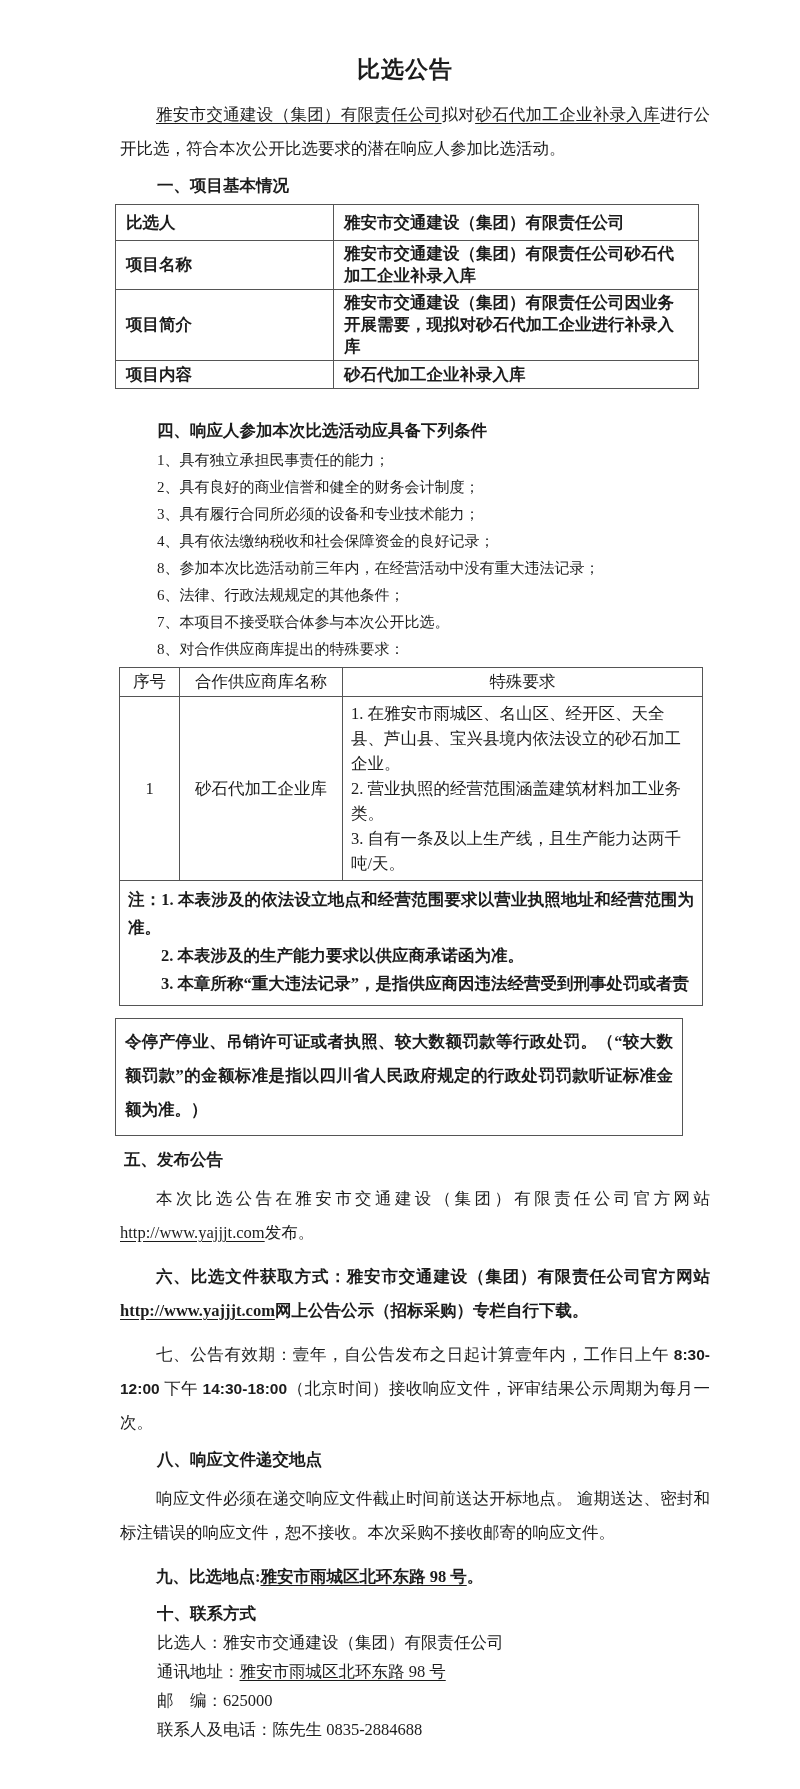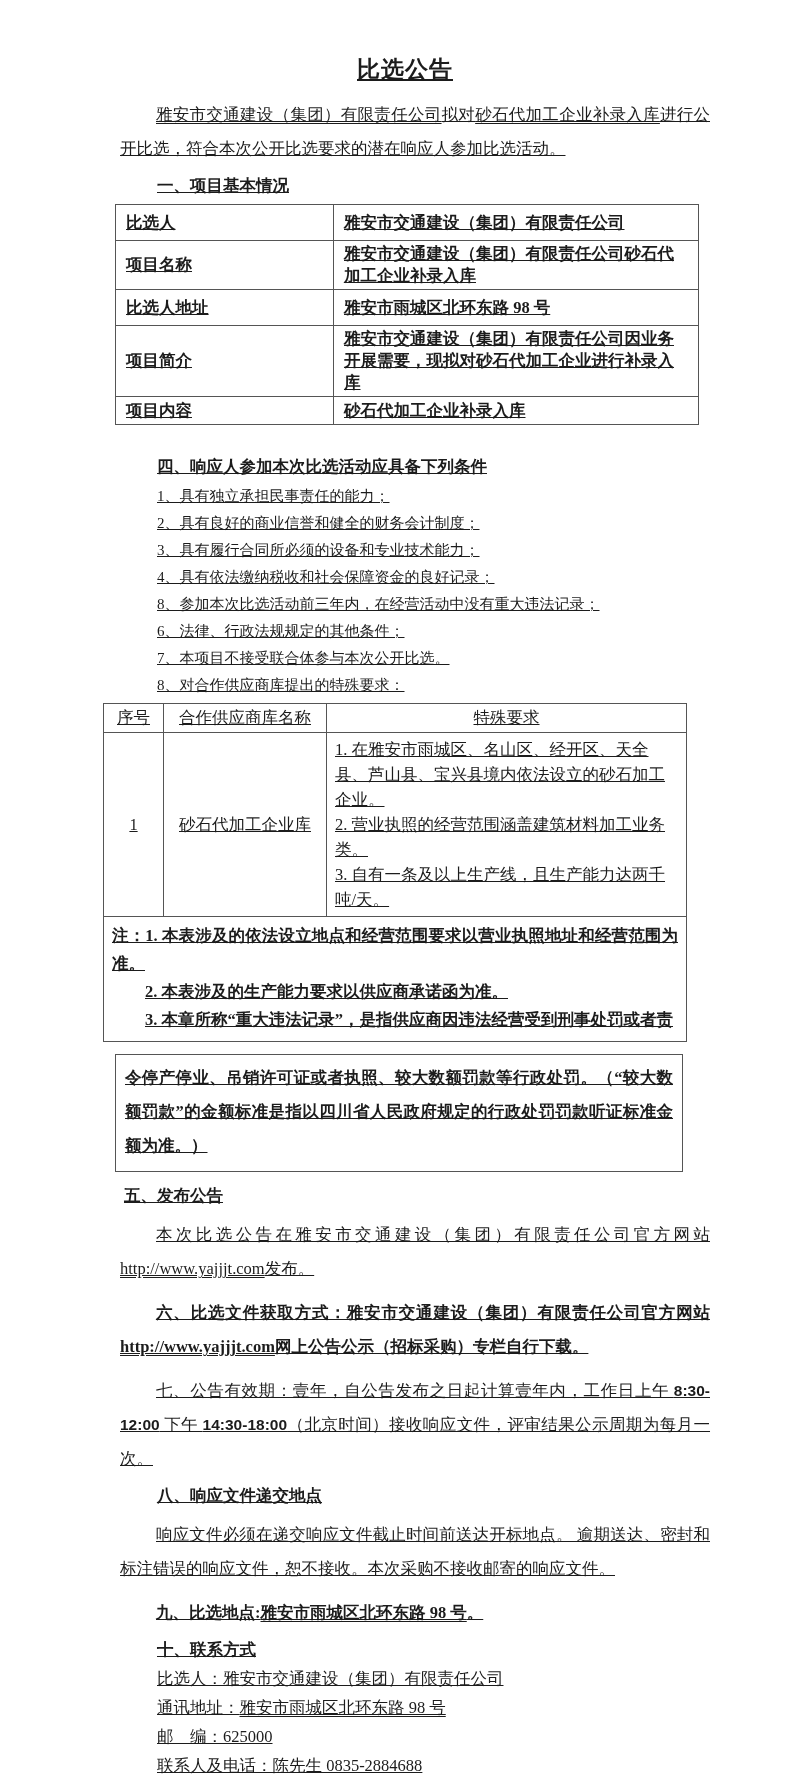--- a/index.html
+++ b/index.html
@@ -4,42 +4,41 @@
 <style>
   * { box-sizing: border-box; }
   html, body { margin: 0; padding: 0; background: #ffffff; }
   .page {
     width: 800px; height: 1789px; overflow: hidden;
     background: #ffffff; color: #1c1c1c;
     font-family: "Liberation Serif", "DejaVu Serif", serif;
     font-size: 16.5px;
     padding: 54px 90px 0 100px;
     position: relative;
-    text-decoration: underline;
   }
   .title { margin: 0; text-align: center; font-size: 23px; line-height: 32px; font-weight: 700; letter-spacing: 1px; }
   .body-p { margin: 10px 0 0 20px; line-height: 34px; text-align: justify; text-indent: 36px; }
   .intro { margin-top: 12px; }
   .sec { margin: 8px 0 0 57px; font-size: 16.5px; line-height: 24px; font-weight: 700; }
   .sec4 { margin-top: 30px; }
   .u { text-decoration: underline; text-underline-offset: 3px; }
   .bold { font-weight: 700; }
 
   table { border-collapse: collapse; }
   .t1 { margin: 6px 0 0 15px; width: 584px; font-weight: 700; table-layout: fixed; }
   .t1 td { border: 1px solid #555; padding: 2px 10px; line-height: 22px; font-size: 16.5px; }
   .t1 .lab { width: 218px; text-align: left; }
   .t1 .r-s td { height: 36px; }
   .t1 .r-d td { height: 48px; }
   .t1 .r-e td { height: 28px; }
 
   .item { margin: 8px 0 0 57px; line-height: 19px; font-size: 15px; }
   .item:first-of-type { margin-top: 14px; }
 
-  .t2 { margin: 8px 0 0 3px; width: 584px; table-layout: fixed; }
+  .t2 { margin: 8px 0 0 19px; width: 584px; table-layout: fixed; }
   .t2 td { border: 1px solid #555; font-size: 16.5px; }
   .t2 .c-no { width: 60px; text-align: center; }
   .t2 .c-name { width: 163px; text-align: center; }
   .t2 .head td { height: 28px; text-align: center; line-height: 26px; }
   .t2 .c-req { padding: 4px 8px; line-height: 25px; vertical-align: middle; }
   .t2 .blk { display: block; text-align: left; }
   .t2 .note-cell { padding: 5px 8px 7px 8px; font-weight: 700; }
   .t2 .note-cell p { margin: 0; line-height: 28px; text-align: justify; }
   .t2 .note-cell p.ind { text-indent: 2em; }
 
@@ -64,24 +63,20 @@
 
   <table class="t1">
     <tbody>
         <tr class="r-s">
       <td class="lab">比选人</td>
       <td class="val">雅安市交通建设（集团）有限责任公司</td>
     </tr>
     <tr class="r-d">
       <td class="lab">项目名称</td>
       <td class="val">雅安市交通建设（集团）有限责任公司砂石代加工企业补录入库</td>
-    </tr>
-    <tr class="r-s">
-      <td class="lab">比选人地址</td>
-      <td class="val">雅安市雨城区北环东路 98 号</td>
     </tr>
     <tr class="r-d">
       <td class="lab">项目简介</td>
       <td class="val">雅安市交通建设（集团）有限责任公司因业务开展需要，现拟对砂石代加工企业进行补录入库</td>
     </tr>
     <tr class="r-e">
       <td class="lab">项目内容</td>
       <td class="val">砂石代加工企业补录入库</td>
     </tr>
   </tbody>

